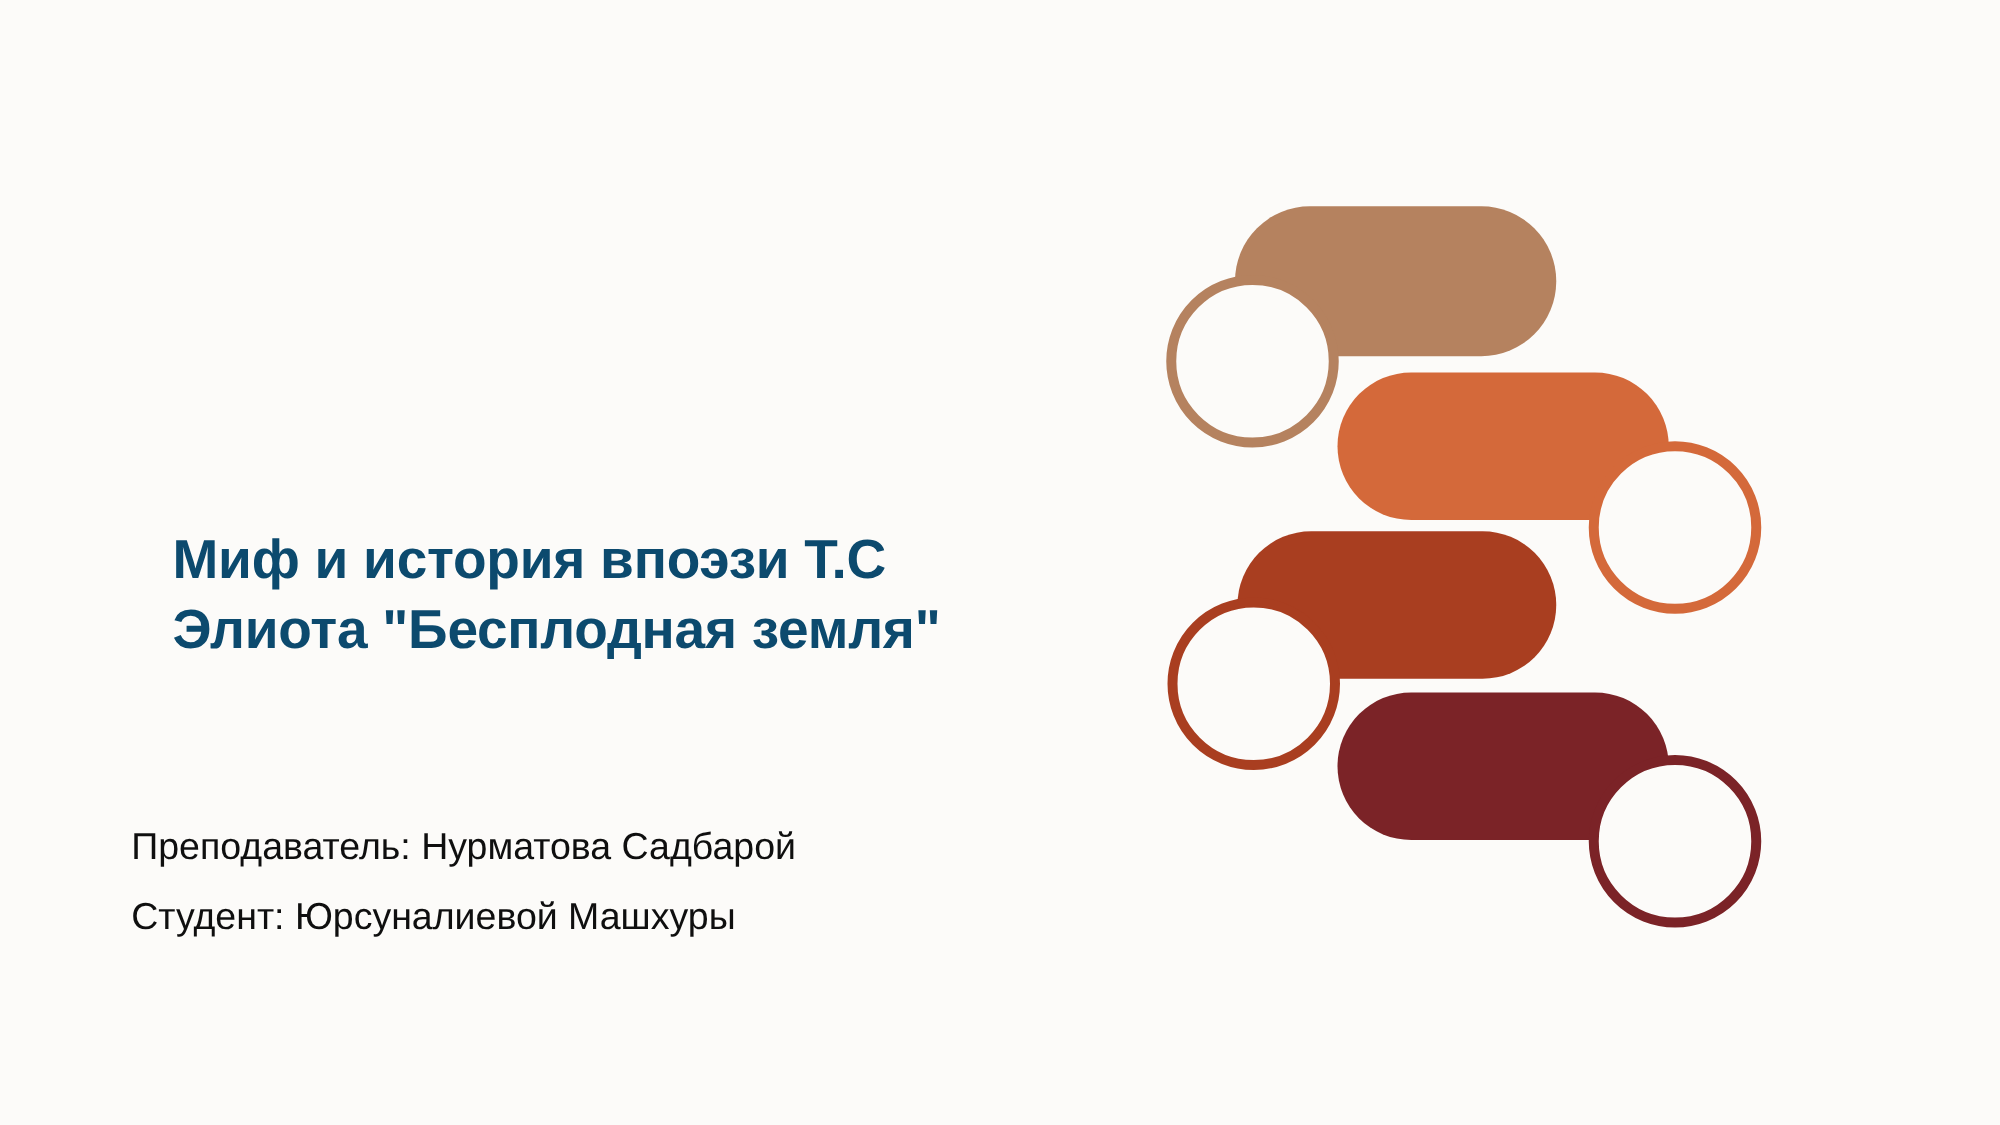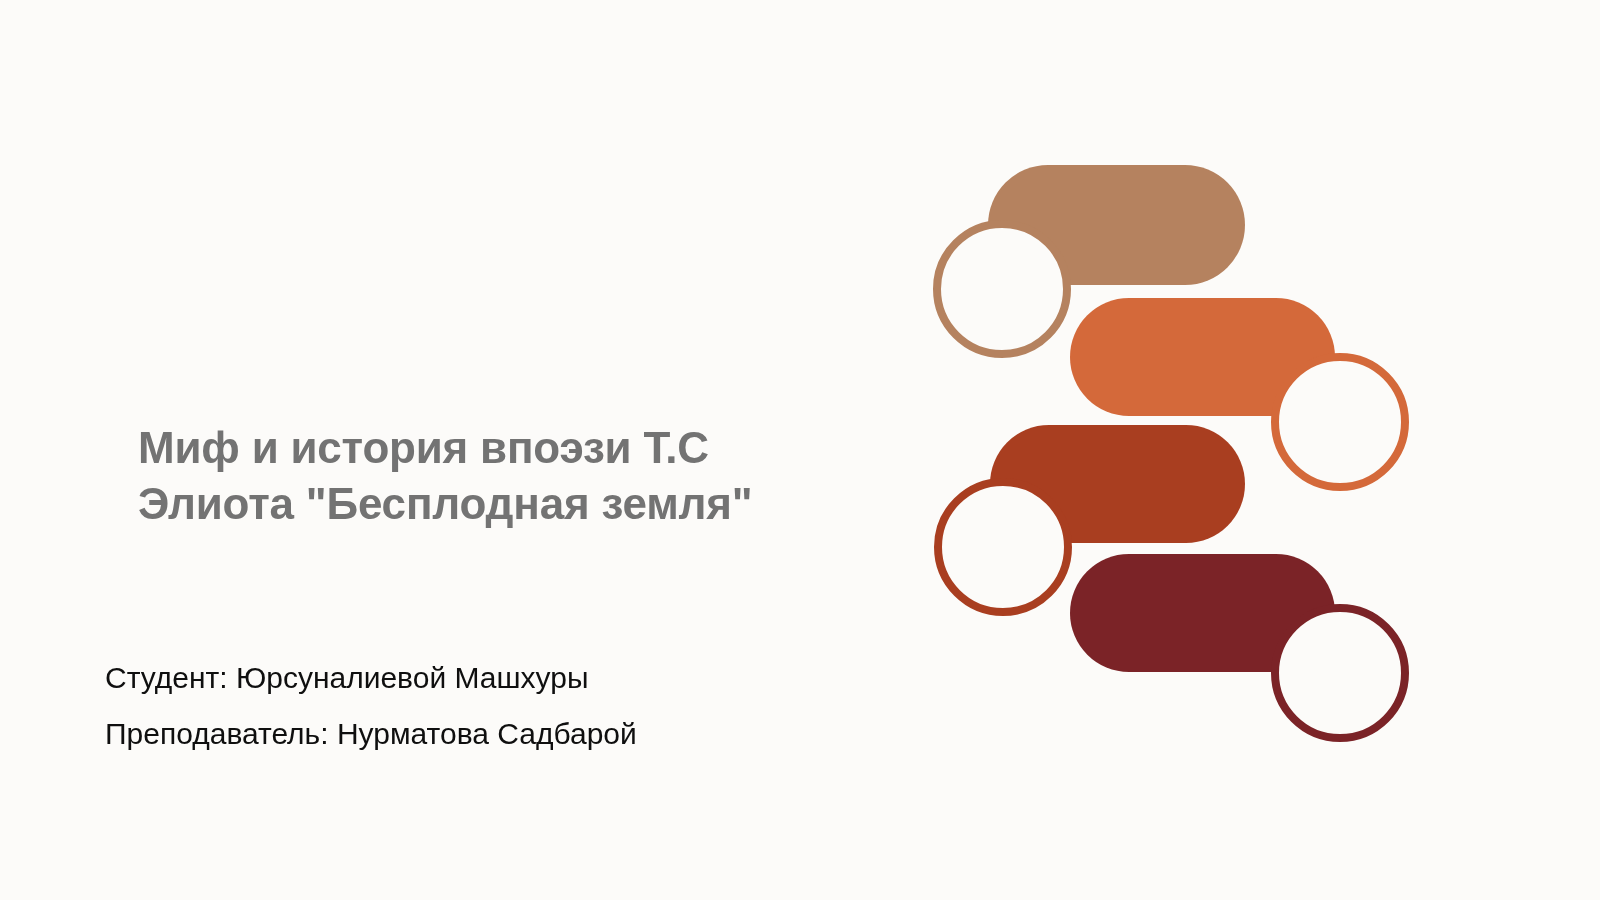--- a/index.html
+++ b/index.html
@@ -67,26 +67,26 @@
   }
   .artwork svg { display: block; width: 560px; height: 640px; }
 </style>
 </head>
 <body>
 
 <div class="slide" style="background: rgb(252, 251, 249);">
 
   <div class="text-area">
 
-    <h1 class="title" style="color: #737373;">Миф и история впоэзи Т.С
+    <h1 class="title" style="color: #0c4a6e;">Миф и история впоэзи Т.С
 Элиота "Бесплодная земля"</h1>
 
     <div class="meta">
+      <p class="meta-line" style="color: rgb(15, 15, 15);">Преподаватель: Нурматова Садбарой</p>
       <p class="meta-line" style="color: rgb(15, 15, 15);">Студент: Юрсуналиевой Машхуры</p>
-      <p class="meta-line" style="color: rgb(15, 15, 15);">Преподаватель: Нурматова Садбарой</p>
     </div>
 
   </div>
 
   <div class="artwork">
     <svg viewBox="0 0 560 640" xmlns="http://www.w3.org/2000/svg">
       <defs>
 
         <mask id="m1" maskUnits="userSpaceOnUse" x="0" y="0" width="560" height="640">
           <rect x="0" y="0" width="560" height="640" fill="#fff"></rect>

